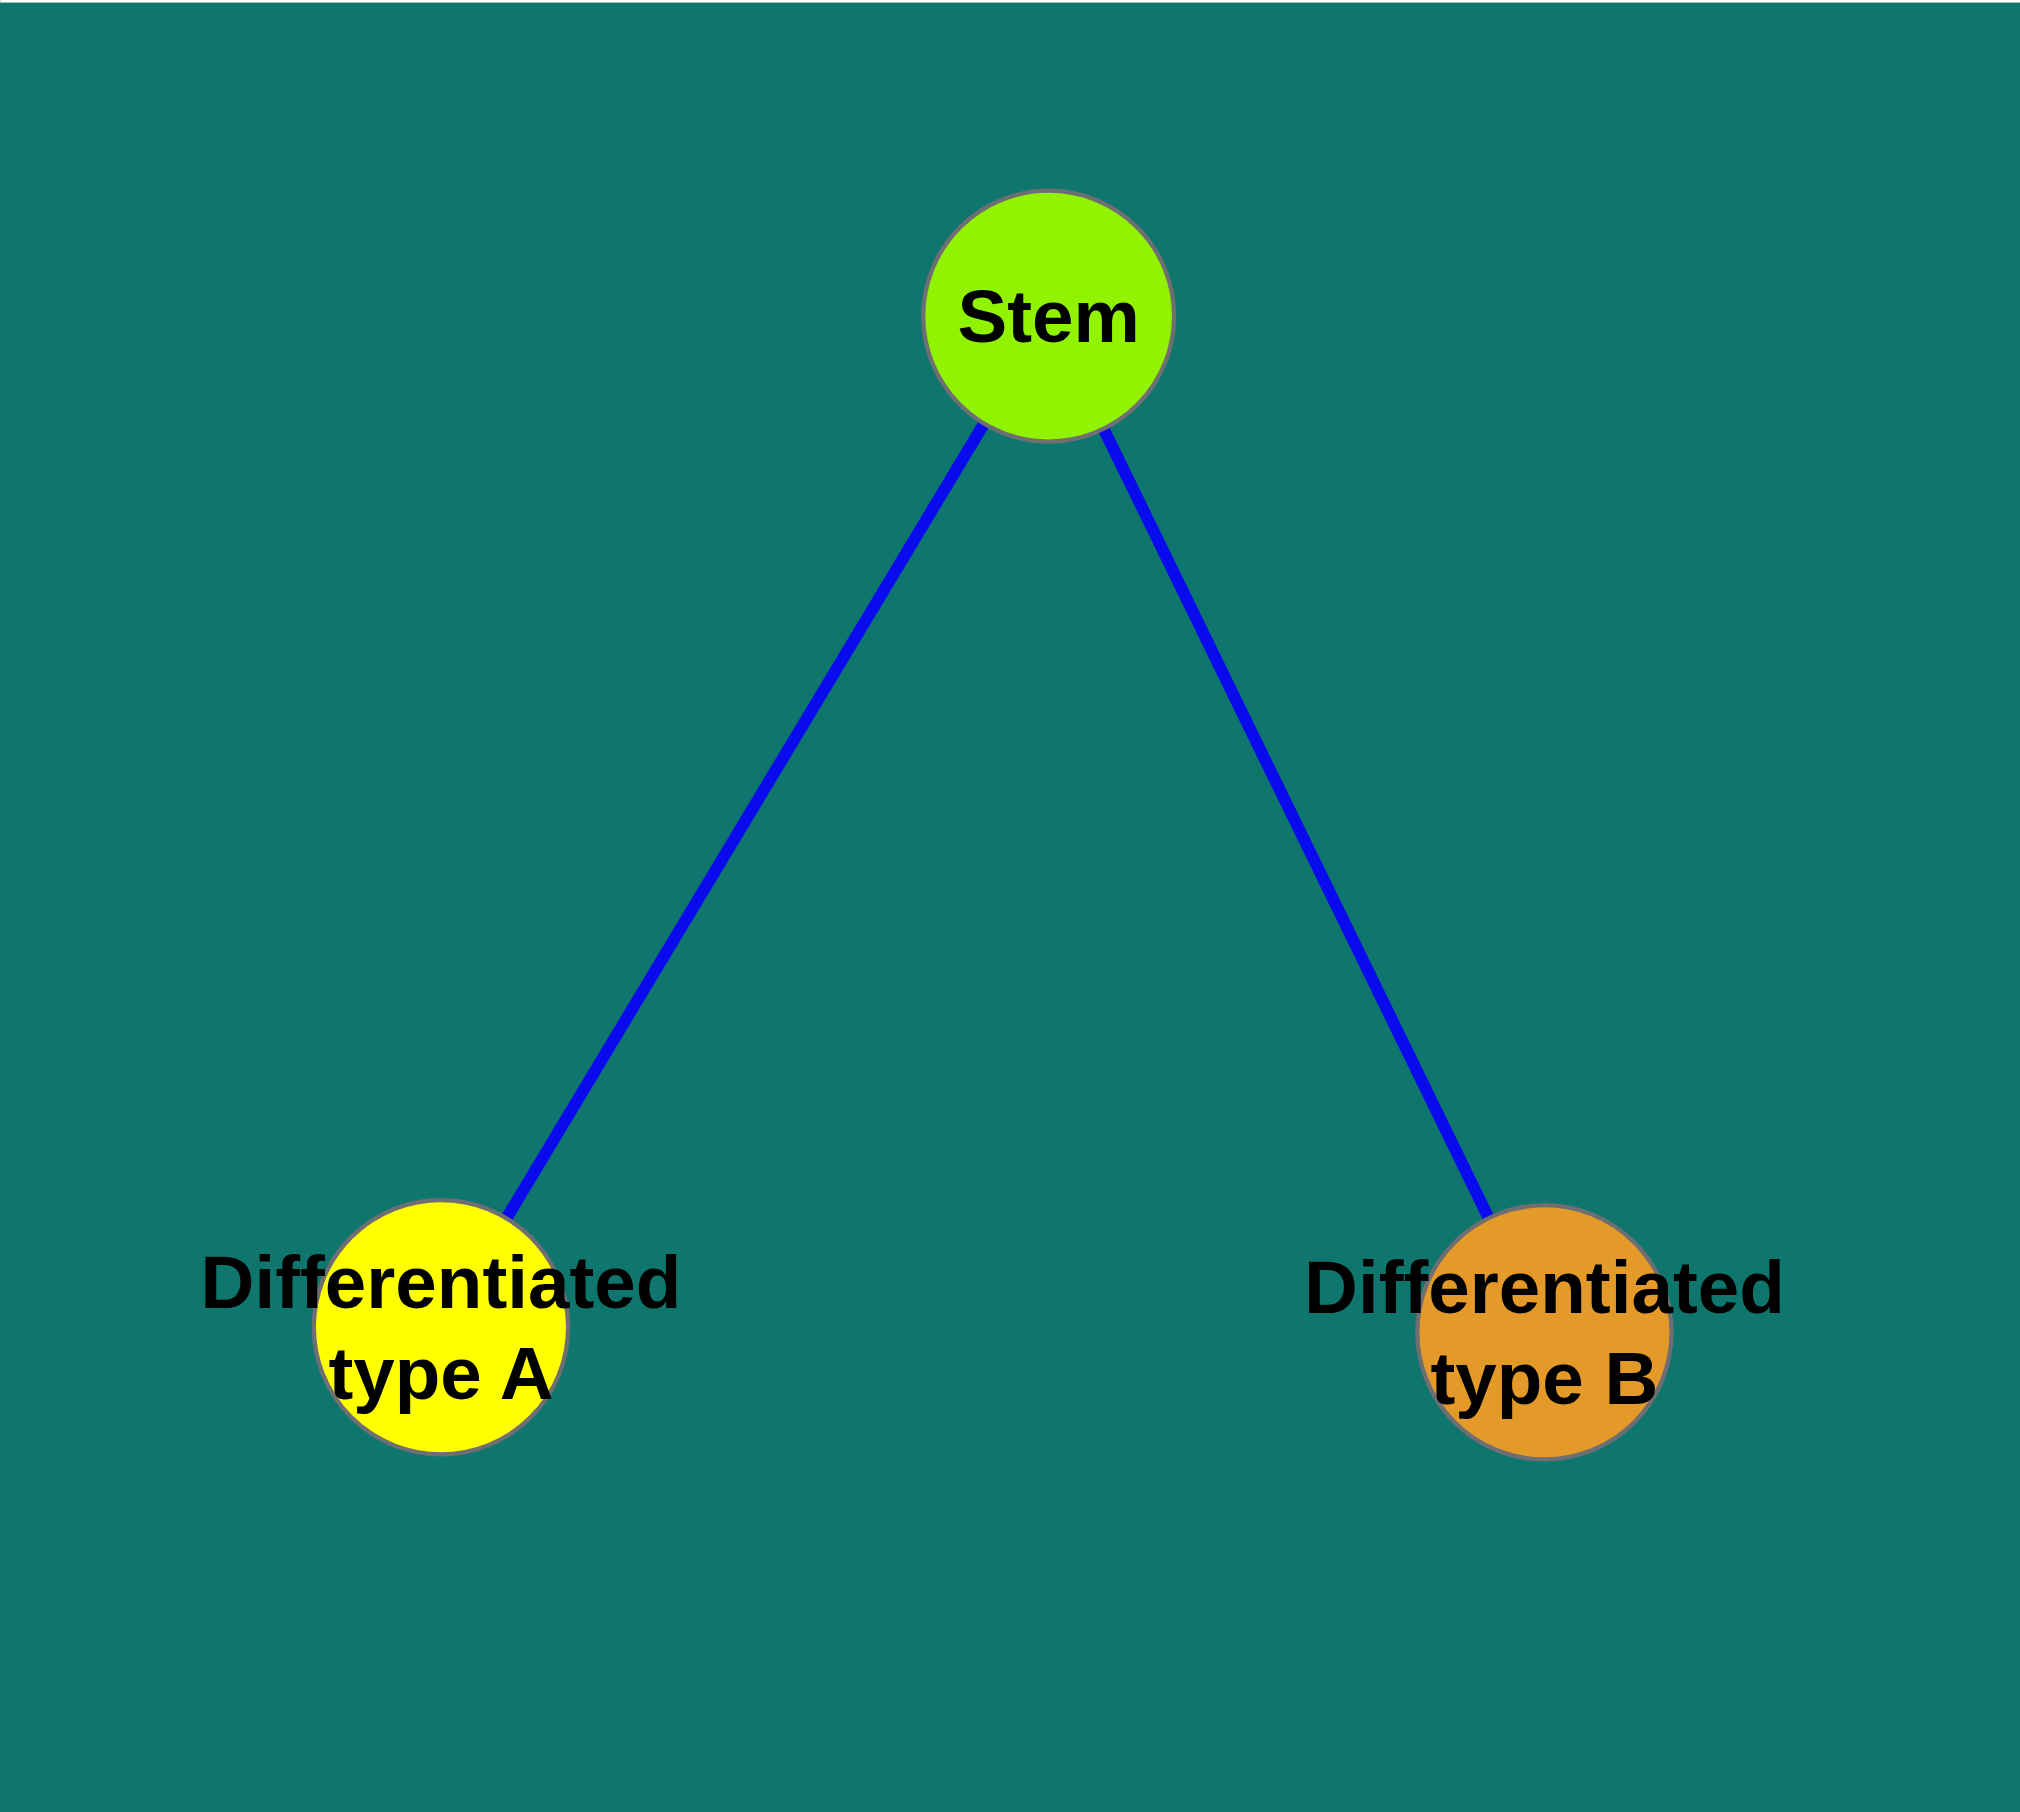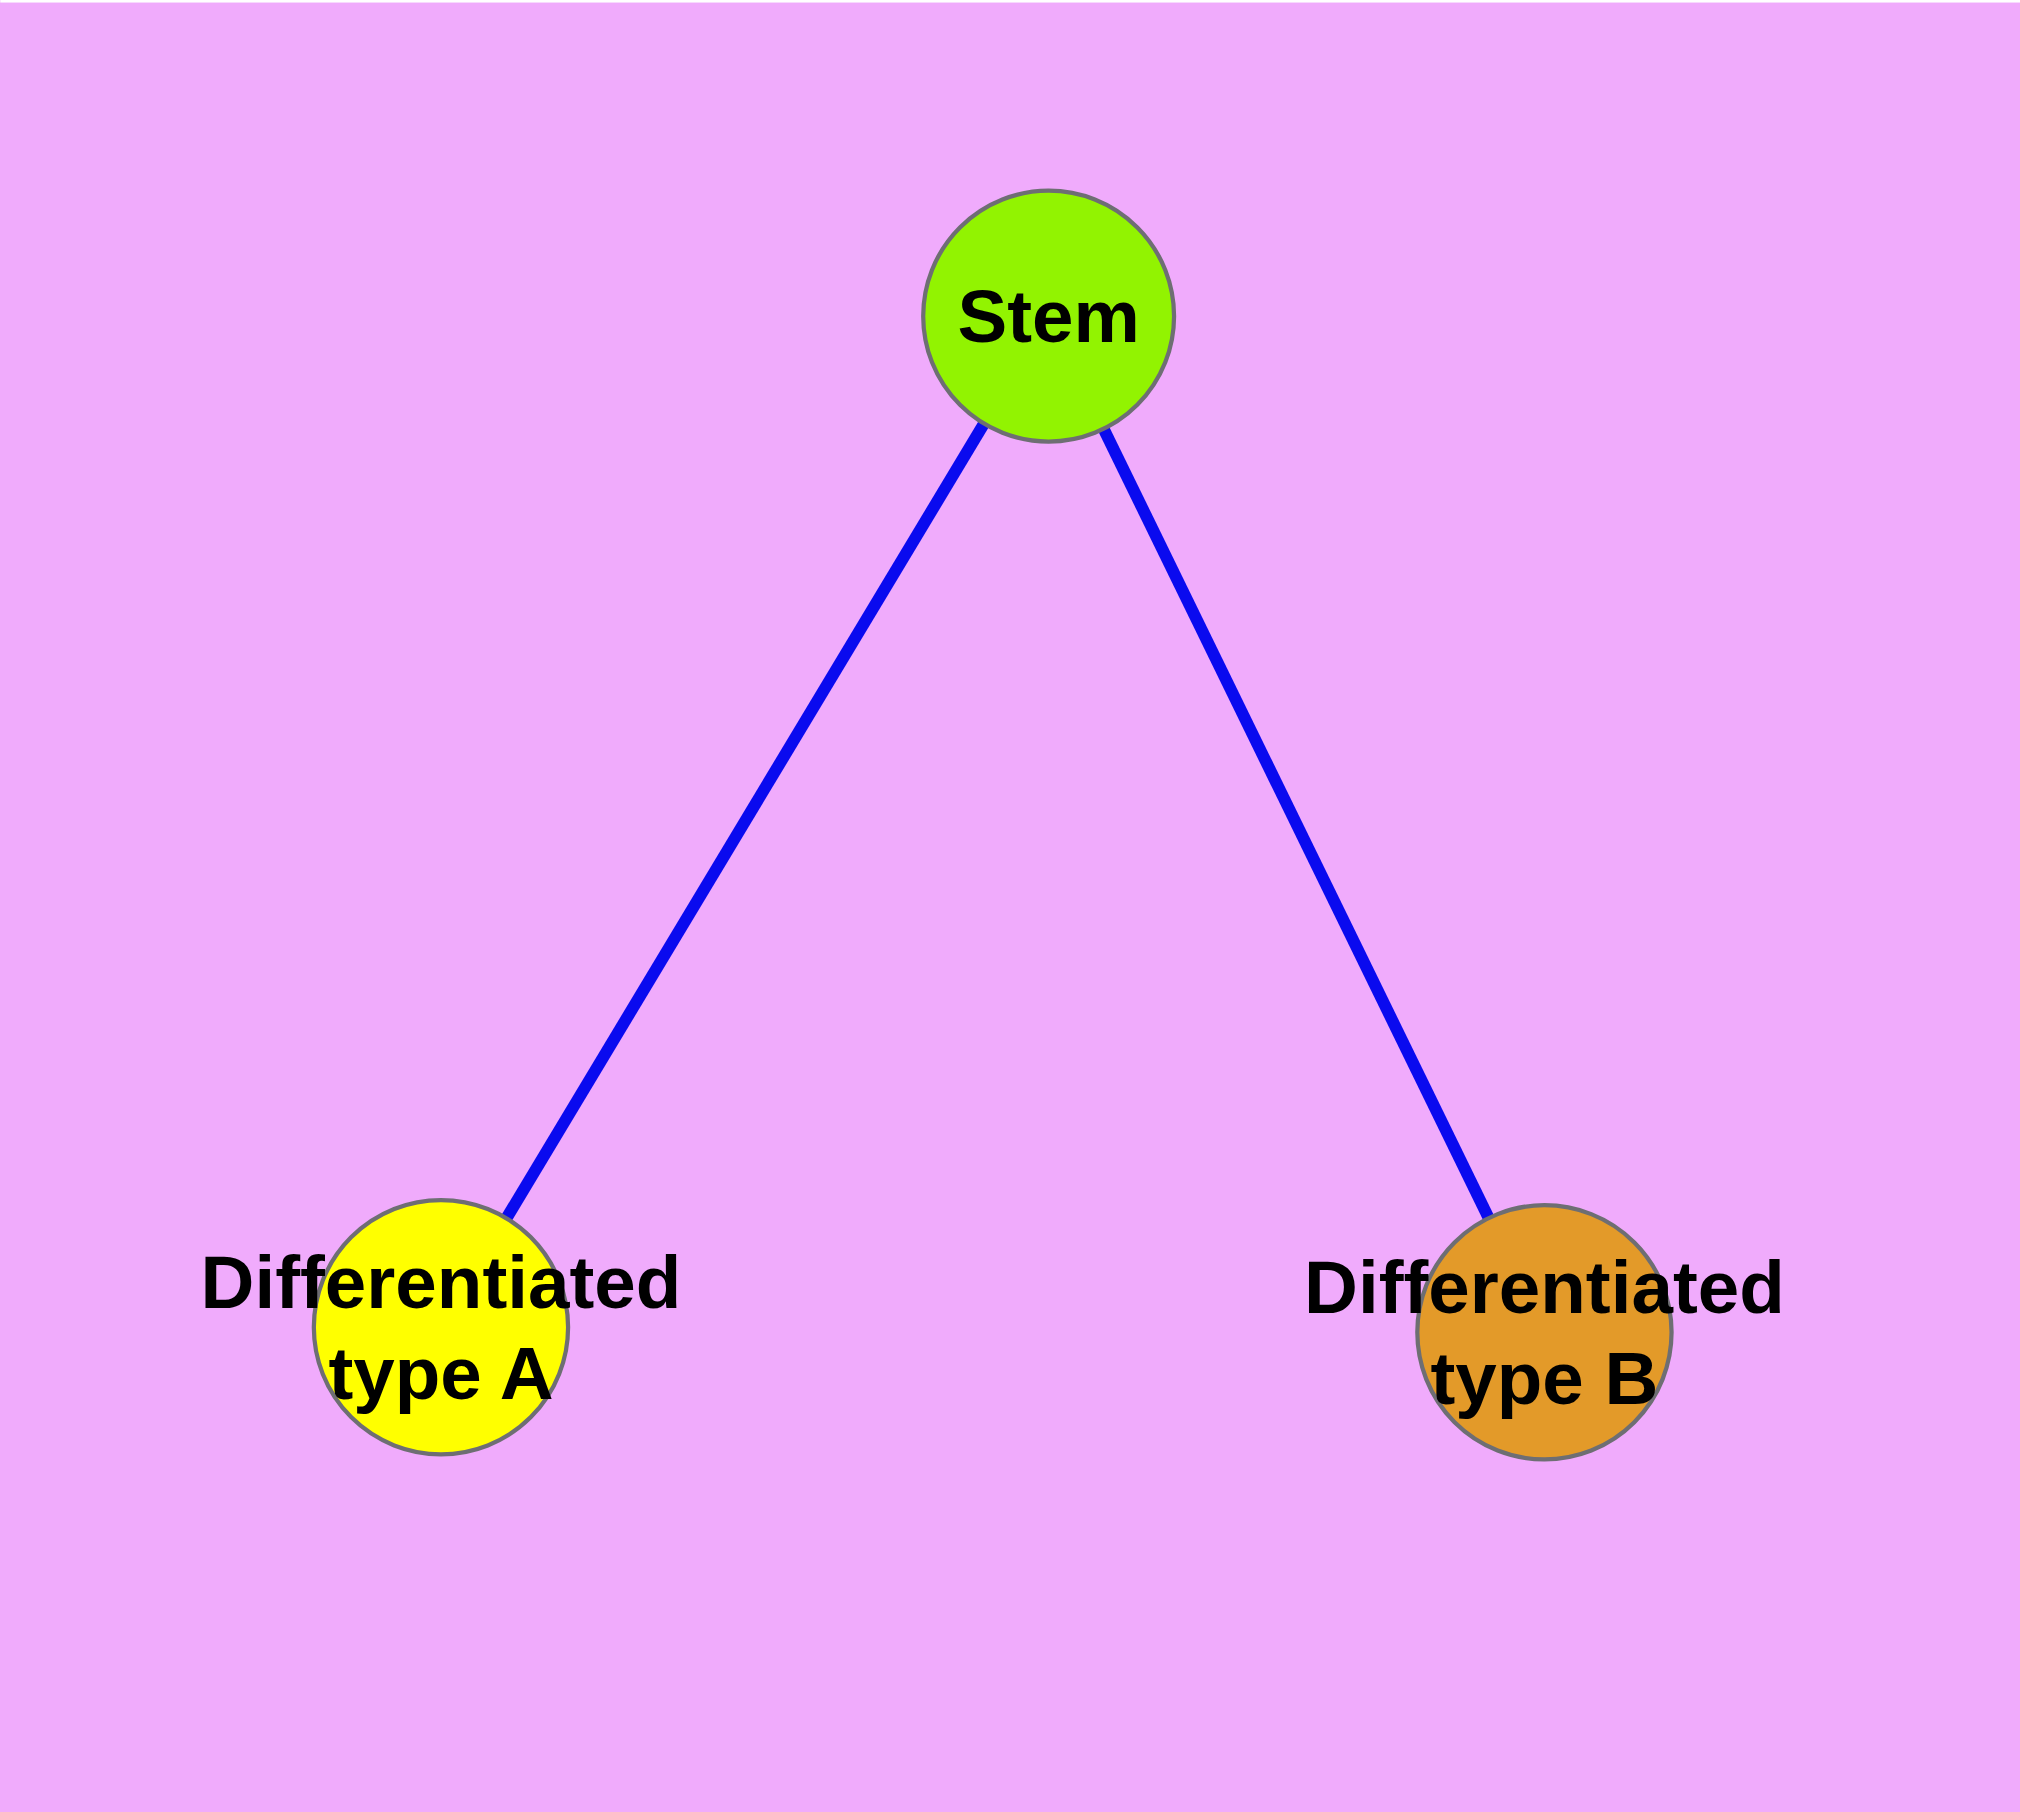--- a/index.html
+++ b/index.html
@@ -16,21 +16,21 @@
     font-weight: bold;
     font-size: 88px;
     dominant-baseline: central;
     text-anchor: middle;
   }
   .node-label tspan { dominant-baseline: central; }
 </style>
 </head>
 <body>
 
-<div id="page" style="background: #f0abfc;">
+<div id="page" style="background: #0f766e;">
   <svg id="graph-svg" viewBox="0 0 2384 2138" xmlns="http://www.w3.org/2000/svg">
     <g id="edges-layer">
         <line x1="1237" y1="373" x2="520" y2="1566" stroke="#0A0AEF" stroke-width="14"></line>
         <line x1="1237" y1="373" x2="1822" y2="1572" stroke="#0A0AEF" stroke-width="14"></line>
       </g>
     <g id="nodes-layer">
         <circle cx="1237" cy="373" r="148" fill="#92F301" stroke="#6E6E73" stroke-width="5"></circle>
         <circle cx="520" cy="1566" r="150" fill="#FFFF00" stroke="#6E6E73" stroke-width="5"></circle>
         <circle cx="1822" cy="1572" r="150" fill="#E39A29" stroke="#6E6E73" stroke-width="5"></circle>
       </g>

